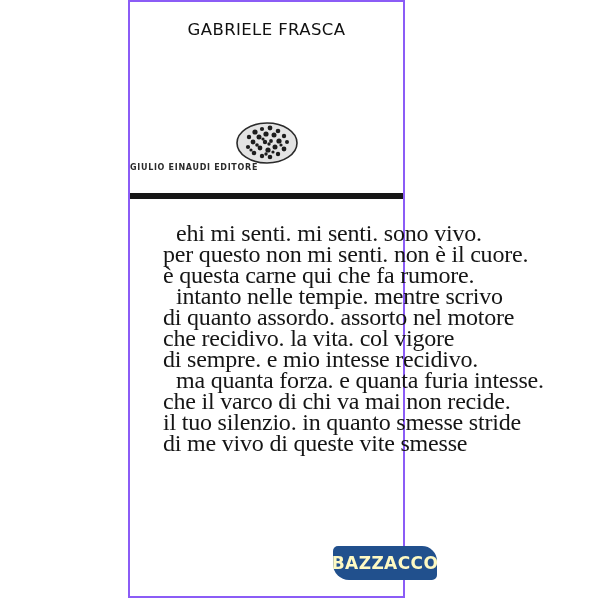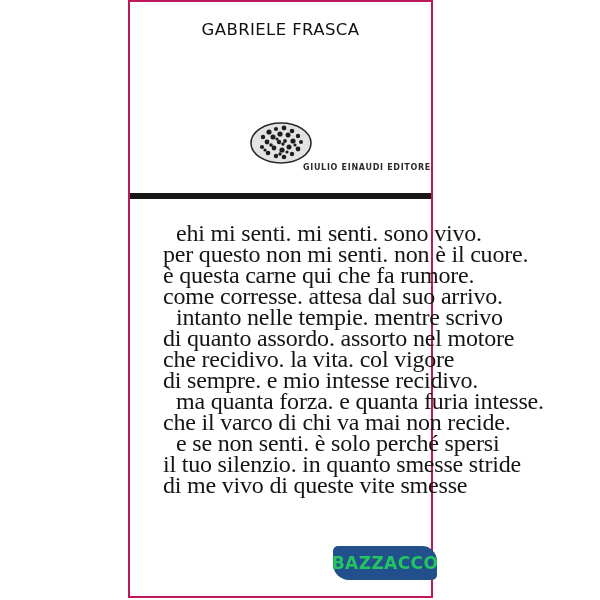--- a/index.html
+++ b/index.html
@@ -14,24 +14,24 @@
     position: relative;
     width: 600px;
     height: 600px;
     background: #ffffff;
     overflow: hidden;
   }
   .cover {
     position: absolute;
     left: 128px;
     top: 0;
-    width: 305px;
+    width: 277px;
     height: 598px;
     box-sizing: border-box;
-    border: 2px solid #be185d;
+    border: 2px solid #8b5cf6;
     background: #ffffff;
   }
   .author {
     position: absolute;
     top: 18px;
     left: 0;
     width: 100%;
     text-align: center;
     font-size: 16.5px;
     letter-spacing: 0.4px;
@@ -54,21 +54,21 @@
     top: 119px;
     left: 0;
     width: 100%;
     text-align: center;
   }
   .publisher {
     position: absolute;
     top: 161px;
     left: 0;
     width: 100%;
-    text-align: right;
+    text-align: left;
     font-size: 8px;
     font-weight: 700;
     letter-spacing: 0.7px;
     color: #2b2b2b;
   }
   .divider {
     position: absolute;
     top: 191px;
     left: 0;
     width: 100%;
@@ -160,30 +160,28 @@
     </div>
 
     <div class="publisher">GIULIO EINAUDI EDITORE</div>
 
     <div class="divider"></div>
 
     <div class="poem">
         <div class="poem-line indent">ehi mi senti. mi senti. sono vivo.</div>
         <div class="poem-line">per questo non mi senti. non è il cuore.</div>
         <div class="poem-line">è questa carne qui che fa rumore.</div>
-        <div class="poem-line">come corresse. attesa dal suo arrivo.</div>
         <div class="poem-line indent">intanto nelle tempie. mentre scrivo</div>
         <div class="poem-line">di quanto assordo. assorto nel motore</div>
         <div class="poem-line">che recidivo. la vita. col vigore</div>
         <div class="poem-line">di sempre. e mio intesse recidivo.</div>
         <div class="poem-line indent">ma quanta forza. e quanta furia intesse.</div>
         <div class="poem-line">che il varco di chi va mai non recide.</div>
-        <div class="poem-line indent">e se non senti. è solo perché spersi</div>
         <div class="poem-line">il tuo silenzio. in quanto smesse stride</div>
         <div class="poem-line">di me vivo di queste vite smesse</div>
       </div>
 
     <div class="badge" style="background: rgb(33, 80, 141);">
-      <span class="badge-label" style="color: #22c55e;">BAZZACCO</span>
+      <span class="badge-label" style="color: #fef9c3;">BAZZACCO</span>
     </div>
 
   </div>
 </div>
 
 </body></html>

